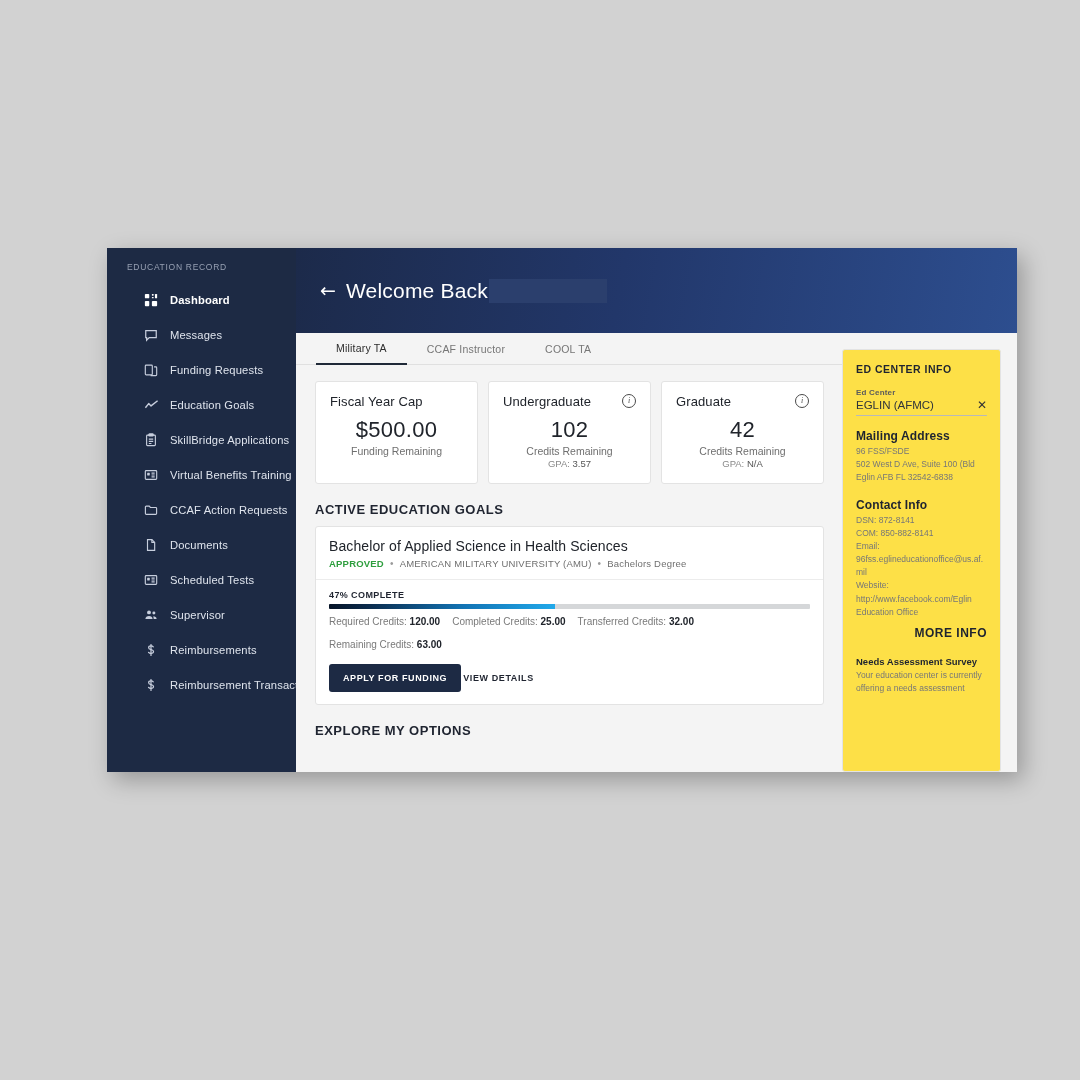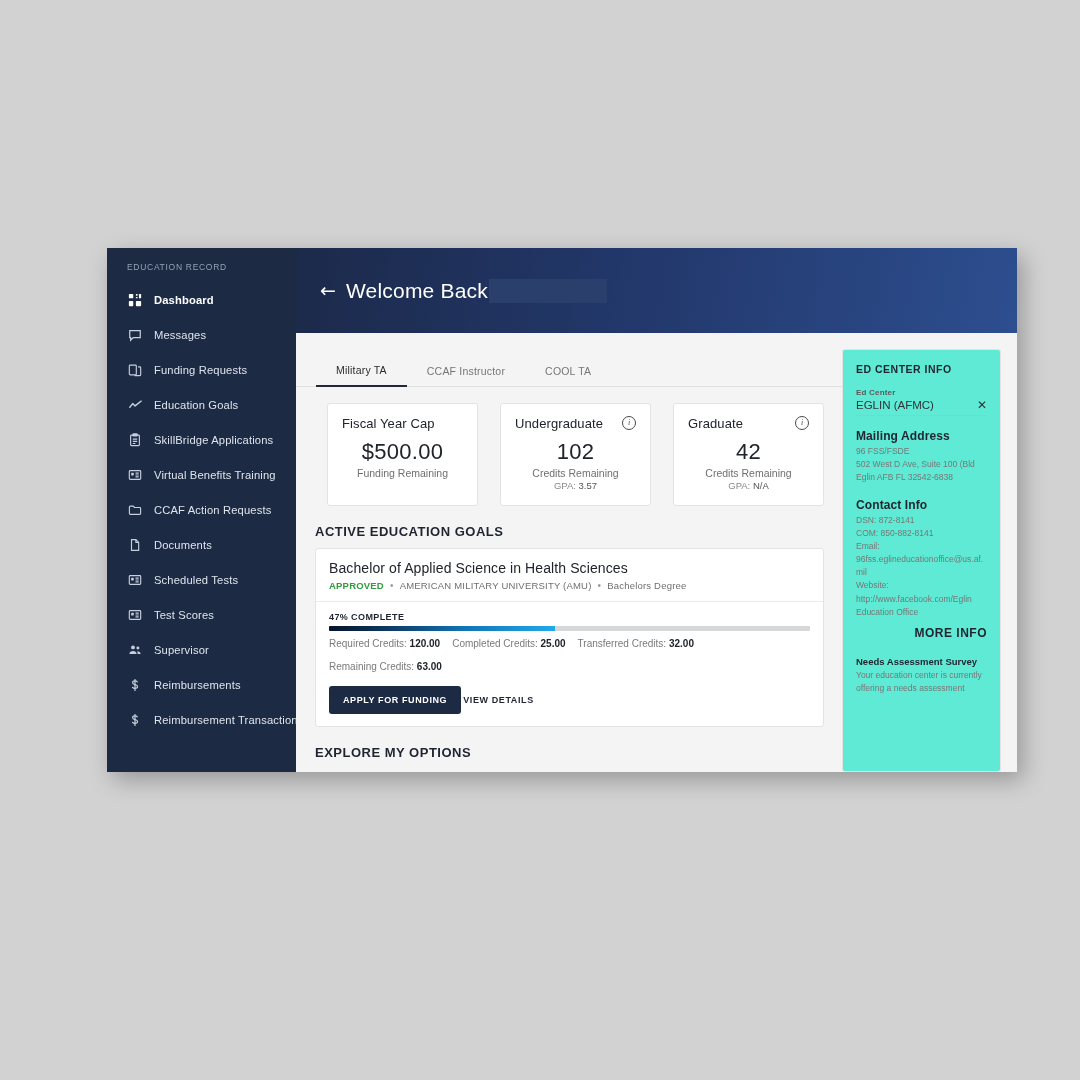--- a/index.html
+++ b/index.html
@@ -40,21 +40,21 @@
     letter-spacing: 0.7px;
     color: #97a0b3;
     padding: 0 0 10px 20px;
     text-transform: uppercase;
     font-weight: 400;
   }
   .nav-item {
     display: flex;
     align-items: center;
     height: 35px;
-    padding-left: 20px;
+    padding-left: 36px;
     box-sizing: border-box;
     cursor: pointer;
   }
   .nav-icon {
     width: 16px;
     height: 16px;
     flex: 0 0 16px;
     margin-right: 11px;
     display: flex;
     align-items: center;
@@ -124,21 +124,21 @@
     display: flex;
     flex-direction: column;
   }
 
   
   #tabs {
     display: flex;
     padding-left: 20px;
     background: #f4f4f4;
     border-bottom: 1px solid #e0e0e0;
-    height: 54px;
+    height: 32px;
     align-items: flex-end;
     box-sizing: border-box;
   }
   .tab {
     font-size: 10.5px;
     color: #767676;
     padding: 0 20px 9px 20px;
     cursor: pointer;
     letter-spacing: 0.2px;
     white-space: nowrap;
@@ -161,21 +161,20 @@
     gap: 10px;
   }
   .stat-card {
     flex: 1;
     background: #ffffff;
     border: 1px solid #e3e3e3;
     border-radius: 3px;
     padding: 12px 14px 6px 14px;
     box-sizing: border-box;
     min-height: 103px;
-    margin-left: 12px;
   }
   .stat-head {
     display: flex;
     justify-content: space-between;
     align-items: flex-start;
   }
   .stat-title {
     font-size: 13px;
     color: #20242b;
     font-weight: 400;
@@ -312,21 +311,21 @@
   }
 
   
   #right-col {
     width: 175px;
     flex: 0 0 175px;
     padding: 16px 16px 0 0;
     box-sizing: border-box;
   }
   .info-panel {
-    background: #5eead4;
+    background: #fde047;
     border: 1px solid #e3e3e3;
     border-radius: 3px;
     padding: 13px 13px 10px 13px;
     box-sizing: border-box;
     height: 100%;
     overflow: hidden;
   }
   .panel-title {
     font-size: 10.5px;
     font-weight: bold;
@@ -483,30 +482,20 @@
       <span class="nav-icon">
         <svg width="14" height="14" viewBox="0 0 16 16" fill="none" stroke="currentColor" stroke-width="1.3">
             <rect x="1.5" y="3" width="13" height="10" rx="1"></rect>
             <rect x="3.6" y="5.5" width="3" height="3" rx="0.5" fill="currentColor" stroke="none"></rect>
             <path d="M8.6 5.8h3.6M8.6 8h3.6M8.6 10.2h3.6"></path>
           </svg>
       </span>
       <span class="nav-label">Scheduled Tests</span>
     </div>
 
-    <div class="nav-item">
-      <span class="nav-icon">
-        <svg width="14" height="14" viewBox="0 0 16 16" fill="none" stroke="currentColor" stroke-width="1.3">
-            <rect x="1.5" y="3" width="13" height="10" rx="1"></rect>
-            <rect x="3.6" y="5.5" width="3" height="3" rx="0.5" fill="currentColor" stroke="none"></rect>
-            <path d="M8.6 5.8h3.6M8.6 8h3.6M8.6 10.2h3.6"></path>
-          </svg>
-      </span>
-      <span class="nav-label">Test Scores</span>
-    </div>
 
     <div class="nav-item">
       <span class="nav-icon">
         <svg width="14" height="14" viewBox="0 0 16 16" fill="currentColor">
             <circle cx="5.7" cy="5" r="2.2"></circle>
             <circle cx="11.3" cy="5.6" r="1.7"></circle>
             <path d="M1.6 12.6c0-2.3 1.8-3.6 4.1-3.6s4.1 1.3 4.1 3.6z"></path>
             <path d="M10.6 9.3c2 .1 3.8 1 3.8 3.3h-3.3z"></path>
           </svg>
       </span>

